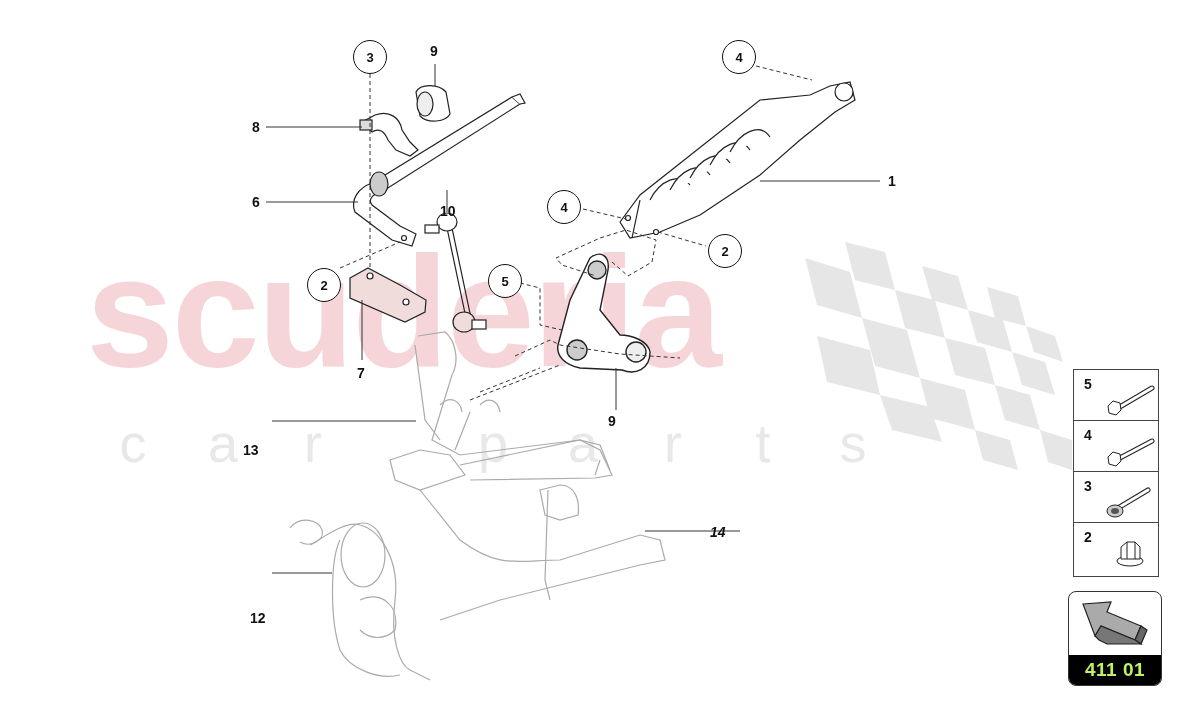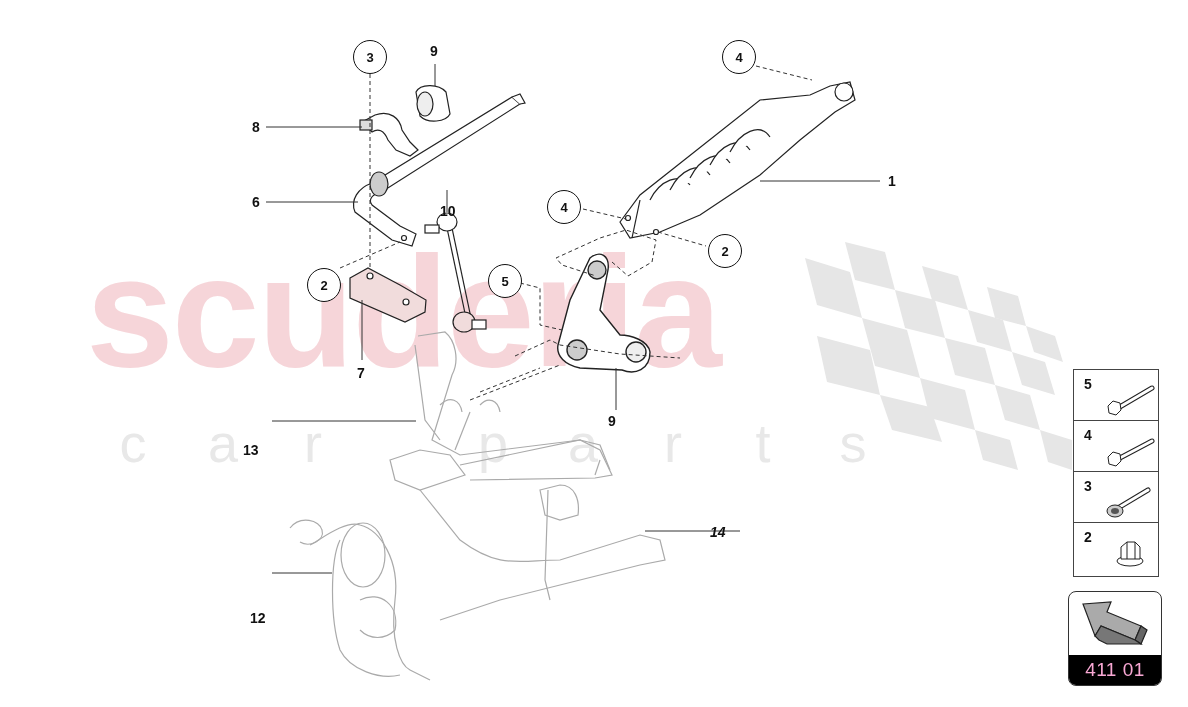--- a/index.html
+++ b/index.html
@@ -10,21 +10,21 @@
     .drawing { position: absolute; left: 0; top: 0; width: 1188px; height: 707px; z-index: 1; }
     .callout-label { position: absolute; font-weight: bold; font-size: 14px; color: #111; z-index: 3; }
     .circle-callout { position: absolute; width: 34px; height: 34px; border: 1.5px solid #111; border-radius: 50%; background: #fff; display: flex; align-items: center; justify-content: center; font-weight: bold; font-size: 13px; color: #111; z-index: 3; box-sizing: border-box; }
     .legend { position: absolute; left: 1073px; top: 369px; width: 86px; border: 1.5px solid #444; background: #fff; z-index: 3; box-sizing: border-box; }
     .legend-item { position: relative; height: 51px; border-bottom: 1.5px solid #444; box-sizing: border-box; }
     .legend-item:last-child { border-bottom: none; height: 53px; }
     .legend-num { position: absolute; left: 10px; top: 6px; font-weight: bold; font-size: 14px; color: #111; }
     .legend-icon { position: absolute; left: 26px; top: 8px; width: 56px; height: 40px; }
     .nav-badge { position: absolute; left: 1068px; top: 591px; width: 94px; height: 95px; border: 1.5px solid #333; border-radius: 8px; background: #fff; overflow: hidden; z-index: 3; box-sizing: border-box; cursor: pointer; }
     .nav-badge svg { position: absolute; left: 10px; top: 6px; }
-    .nav-code { position: absolute; left: 0; bottom: 0; width: 100%; height: 30px; background: #000; color: #f9a8d4; font-weight: normal; font-size: 19px; display: flex; align-items: center; justify-content: center; letter-spacing: 0.5px; text-align: right; }
+    .nav-code { position: absolute; left: 0; bottom: 0; width: 100%; height: 30px; background: #000; color: #bef264; font-weight: bold; font-size: 19px; display: flex; align-items: center; justify-content: center; letter-spacing: 0.5px; text-align: right; }
   </style>
 </head>
 <body>
 
 <div class="wm-scuderia">scuderia</div>
 <div class="wm-carparts">
   <span>c</span><span>a</span><span>r</span><span></span><span>p</span><span>a</span><span>r</span><span>t</span><span>s</span>
 </div>
 
 <svg class="drawing" viewBox="0 0 1188 707" xmlns="http://www.w3.org/2000/svg">

